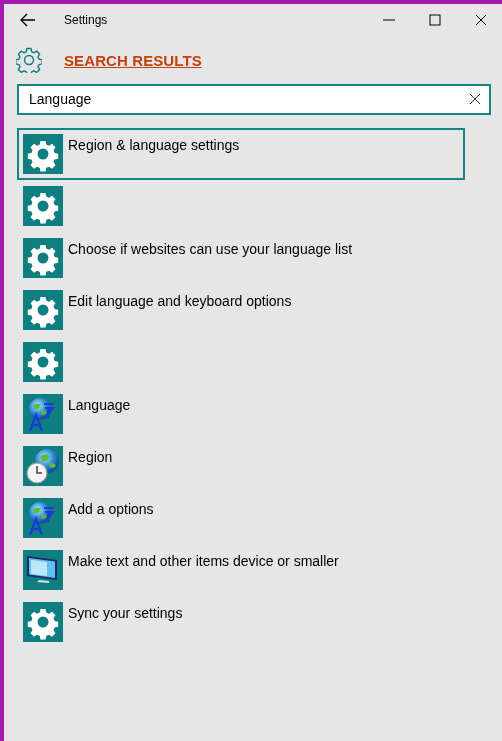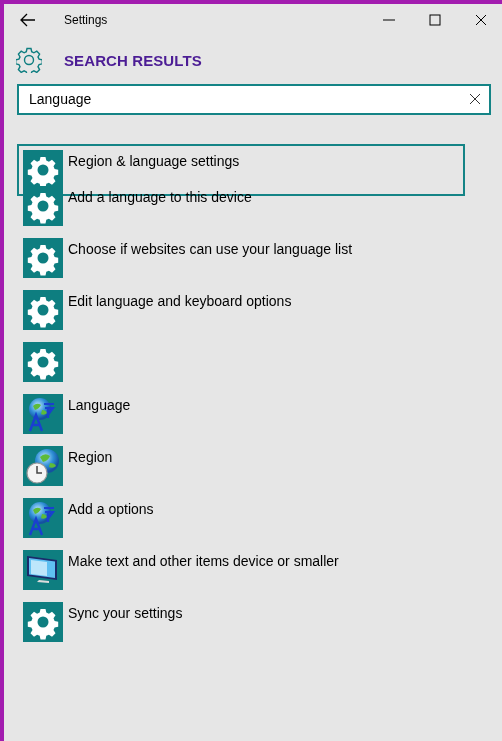--- a/index.html
+++ b/index.html
@@ -5,21 +5,21 @@
   html, body { margin:0; padding:0; }
   body { width:502px; height:741px; overflow:hidden; font-family:"Liberation Sans", sans-serif; }
   .window { position:absolute; left:0; top:0; width:500px; height:739px; border:4px solid #a21caf; background:#e6e6e6; }
   .titlebar { position:absolute; left:0; top:0; width:500px; height:32px; }
   .back { position:absolute; left:14px; top:6px; width:20px; height:20px; cursor:pointer; }
   .title { position:absolute; left:60px; top:9px; font-size:12px; color:#000; }
   .winbtn { position:absolute; top:0; width:46px; height:32px; cursor:pointer; }
   .winbtn svg { position:absolute; left:16px; top:9px; }
   .header { position:absolute; left:12px; top:43px; height:28px; }
   .header-icon { position:absolute; left:0; top:0; width:26px; height:26px; }
-  .header-title { position:absolute; left:48px; top:5px; font-size:15px; font-weight:bold; color:#4c1d95; white-space:nowrap; letter-spacing:0.1px; }
+  .header-title { position:absolute; left:48px; top:5px; font-size:15px; font-weight:bold; color:#c2410c; white-space:nowrap; letter-spacing:0.1px;text-decoration:underline; }
   .search { position:absolute; left:13px; top:80px; width:470px; height:27px; background:#fff; border:2px solid #148486; }
   .search input { position:absolute; left:10px; top:3px; width:420px; height:20px; border:none; outline:none; font-family:"Liberation Sans", sans-serif; font-size:14px; color:#000; background:transparent; padding:0; }
   .search .clear { position:absolute; right:8px; top:7px; width:12px; height:12px; cursor:pointer; }
   .results { position:absolute; left:13px; top:124px; width:450px; }
   .item { position:absolute; left:0; width:446px; height:50px; cursor:pointer; }
   .item.selected { border:2px solid #148486; width:444px; height:48px; left:0; }
   .item .ico { position:absolute; left:6px; top:6px; width:40px; height:40px; background:#0e7e80; }
   .item.selected .ico { left:4px; top:4px; }
   .item .label { position:absolute; left:51px; top:9px; font-size:14px; color:#000; white-space:nowrap; }
   .item.selected .label { left:49px; top:7px; }
@@ -63,41 +63,40 @@
   </div>
 
   <div class="search">
     <input type="text" value="Language" style="">
     <svg class="clear" viewBox="0 0 12 12">
       <path d="M1 1 L11 11 M11 1 L1 11" stroke="#333" stroke-width="1"></path>
     </svg>
   </div>
 
   <div class="results" id="results">
-      <div class="item selected" style="top: 16px;">
+      <div class="item selected" style="top: 0px;">
         <div class="ico">
   <svg width="40" height="40" viewBox="0 0 40 40">
     <g fill="#fff">
       <path d="M17.5 7 h5 l0.8 3.6 l2.6 1.1 l3.1 -2 l3.5 3.5 l-2 3.1 l1.1 2.6 l3.6 0.8 v5 l-3.6 0.8 l-1.1 2.6 l2 3.1 l-3.5 3.5 l-3.1 -2 l-2.6 1.1 l-0.8 3.6 h-5 l-0.8 -3.6 l-2.6 -1.1 l-3.1 2 l-3.5 -3.5 l2 -3.1 l-1.1 -2.6 l-3.6 -0.8 v-5 l3.6 -0.8 l1.1 -2.6 l-2 -3.1 l3.5 -3.5 l3.1 2 l2.6 -1.1 z"></path>
     </g>
     <circle cx="20" cy="20" r="5.5" fill="#0e7e80"></circle>
   </svg>
 </div>
         <div class="label">Region &amp; language settings</div>
       </div>
       <div class="item" style="top: 52px;">
         <div class="ico">
   <svg width="40" height="40" viewBox="0 0 40 40">
     <g fill="#fff">
       <path d="M17.5 7 h5 l0.8 3.6 l2.6 1.1 l3.1 -2 l3.5 3.5 l-2 3.1 l1.1 2.6 l3.6 0.8 v5 l-3.6 0.8 l-1.1 2.6 l2 3.1 l-3.5 3.5 l-3.1 -2 l-2.6 1.1 l-0.8 3.6 h-5 l-0.8 -3.6 l-2.6 -1.1 l-3.1 2 l-3.5 -3.5 l2 -3.1 l-1.1 -2.6 l-3.6 -0.8 v-5 l3.6 -0.8 l1.1 -2.6 l-2 -3.1 l3.5 -3.5 l3.1 2 l2.6 -1.1 z"></path>
     </g>
     <circle cx="20" cy="20" r="5.5" fill="#0e7e80"></circle>
   </svg>
 </div>
-        <div class="label">Add a language to this device</div>
       </div>
       <div class="item" style="top: 104px;">
         <div class="ico">
   <svg width="40" height="40" viewBox="0 0 40 40">
     <g fill="#fff">
       <path d="M17.5 7 h5 l0.8 3.6 l2.6 1.1 l3.1 -2 l3.5 3.5 l-2 3.1 l1.1 2.6 l3.6 0.8 v5 l-3.6 0.8 l-1.1 2.6 l2 3.1 l-3.5 3.5 l-3.1 -2 l-2.6 1.1 l-0.8 3.6 h-5 l-0.8 -3.6 l-2.6 -1.1 l-3.1 2 l-3.5 -3.5 l2 -3.1 l-1.1 -2.6 l-3.6 -0.8 v-5 l3.6 -0.8 l1.1 -2.6 l-2 -3.1 l3.5 -3.5 l3.1 2 l2.6 -1.1 z"></path>
     </g>
     <circle cx="20" cy="20" r="5.5" fill="#0e7e80"></circle>
   </svg>
 </div>

